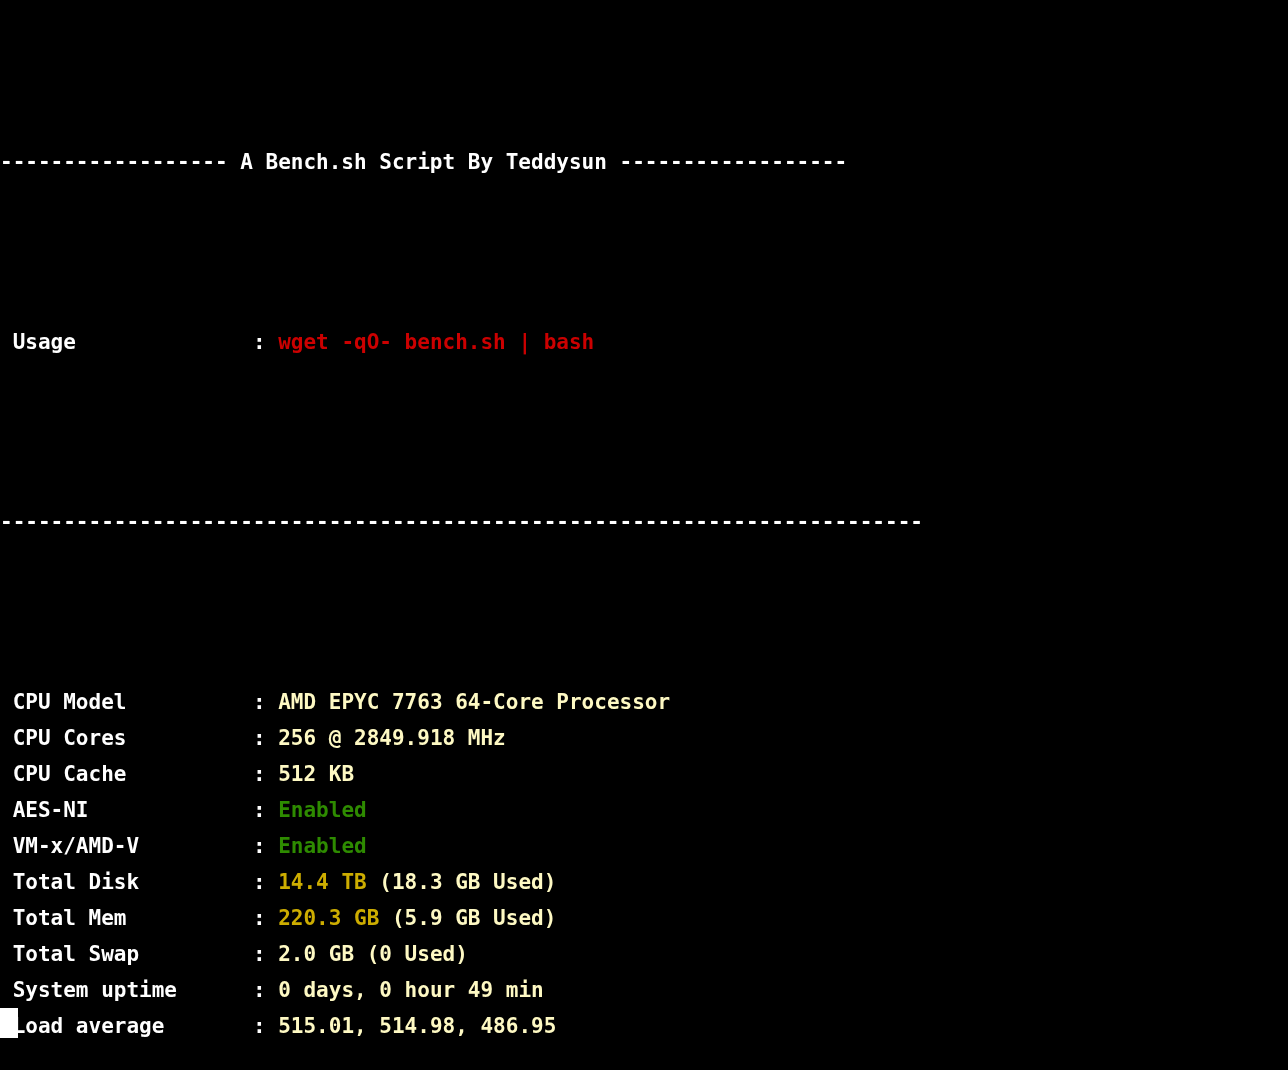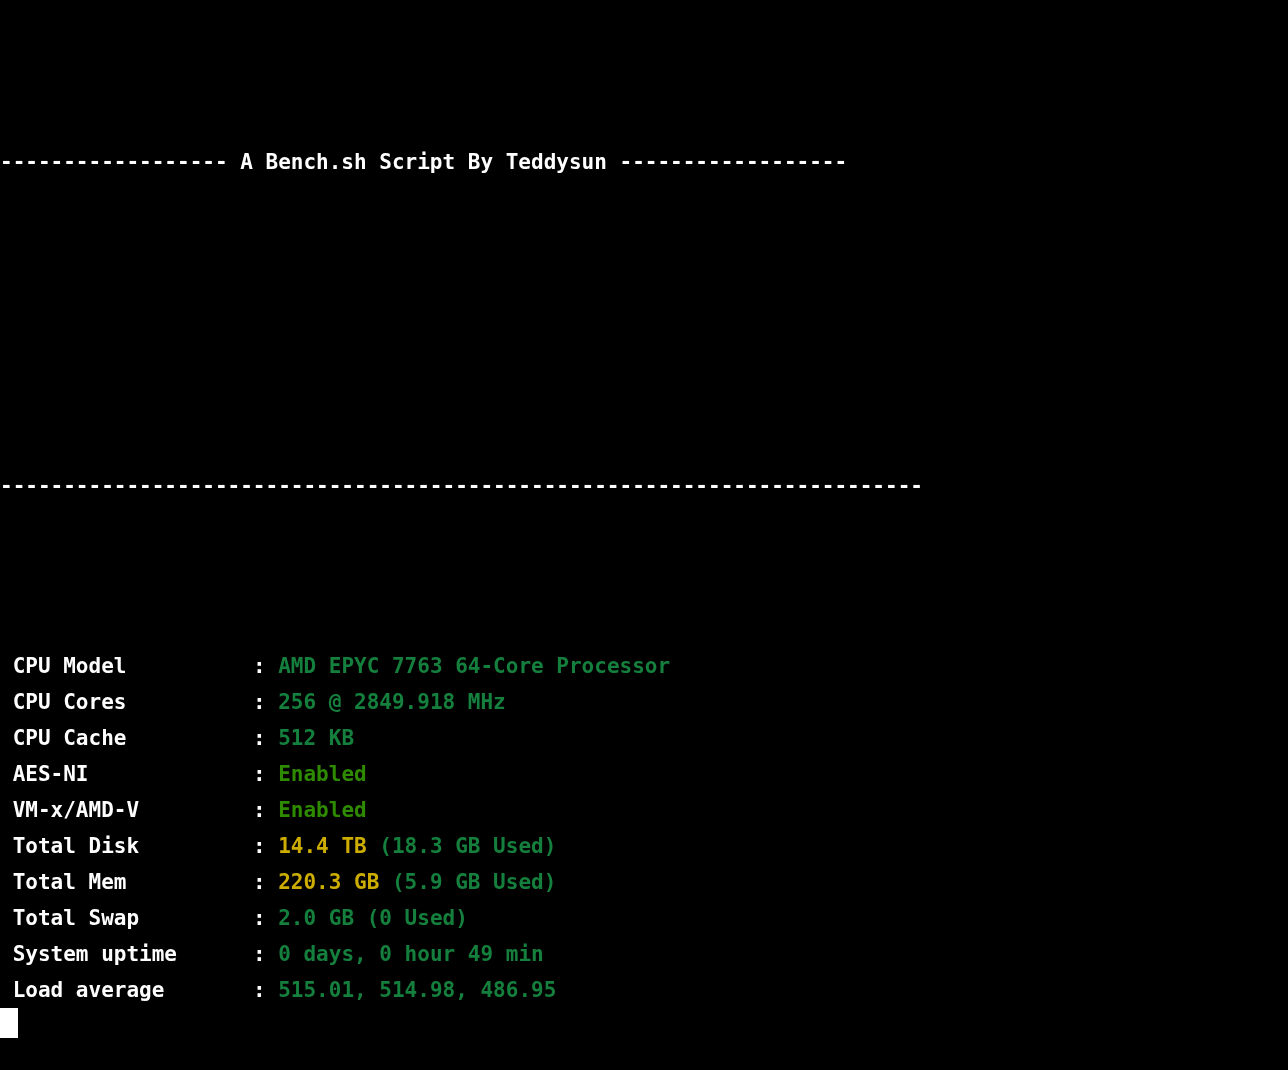--- a/index.html
+++ b/index.html
@@ -32,21 +32,21 @@
     height: 36px;
     line-height: 36px;
     white-space: pre;
     font-variant-ligatures: none;
   }
   .label { color: #ffffff; }
   .sep   { color: #ffffff; }
   .rule  { color: #ffffff; }
   .val-green { color: #2e8b00; }
   .val-red   { color: #cc0000; }
-  .val-teal  { color: #15803d; }
+  .val-teal  { color: #fef9c3; }
   .val-gold  { color: #cdad00; margin-top: 24px; }
 
   
   #cursor {
     position: absolute;
     left: 0px;
     top: 1008px;
     width: 18px;
     height: 30px;
     background: #ffffff;
@@ -54,21 +54,21 @@
 </style>
 </head>
 <body>
 
 <div id="terminal">
 
   
   <div class="line"><span class="rule">------------------</span><span class="label"> A Bench.sh Script By Teddysun </span><span class="rule">------------------</span></div>
 
   
-  <div id="header-rows"></div>
+  <div id="header-rows"><div class="line"><span class="label"> Usage              </span><span class="sep">: </span><span class="val-red">wget -qO- bench.sh | bash</span></div></div>
 
   
   <div class="line"><span class="rule">-------------------------------------------------------------------------</span></div>
 
   
   <div id="info-rows"><div class="line"><span class="label"> CPU Model          </span><span class="sep">: </span><span class="val-teal">AMD EPYC 7763 64-Core Processor</span></div><div class="line"><span class="label"> CPU Cores          </span><span class="sep">: </span><span class="val-teal">256 @ 2849.918 MHz</span></div><div class="line"><span class="label"> CPU Cache          </span><span class="sep">: </span><span class="val-teal">512 KB</span></div><div class="line"><span class="label"> AES-NI             </span><span class="sep">: </span><span class="val-green">Enabled</span></div><div class="line"><span class="label"> VM-x/AMD-V         </span><span class="sep">: </span><span class="val-green">Enabled</span></div><div class="line"><span class="label"> Total Disk         </span><span class="sep">: </span><span class="val-gold">14.4 TB </span><span class="val-teal">(18.3 GB Used)</span></div><div class="line"><span class="label"> Total Mem          </span><span class="sep">: </span><span class="val-gold">220.3 GB </span><span class="val-teal">(5.9 GB Used)</span></div><div class="line"><span class="label"> Total Swap         </span><span class="sep">: </span><span class="val-teal">2.0 GB (0 Used)</span></div><div class="line"><span class="label"> System uptime      </span><span class="sep">: </span><span class="val-teal">0 days, 0 hour 49 min</span></div><div class="line"><span class="label"> Load average       </span><span class="sep">: </span><span class="val-teal">515.01, 514.98, 486.95</span></div></div>
 
   
   
 

